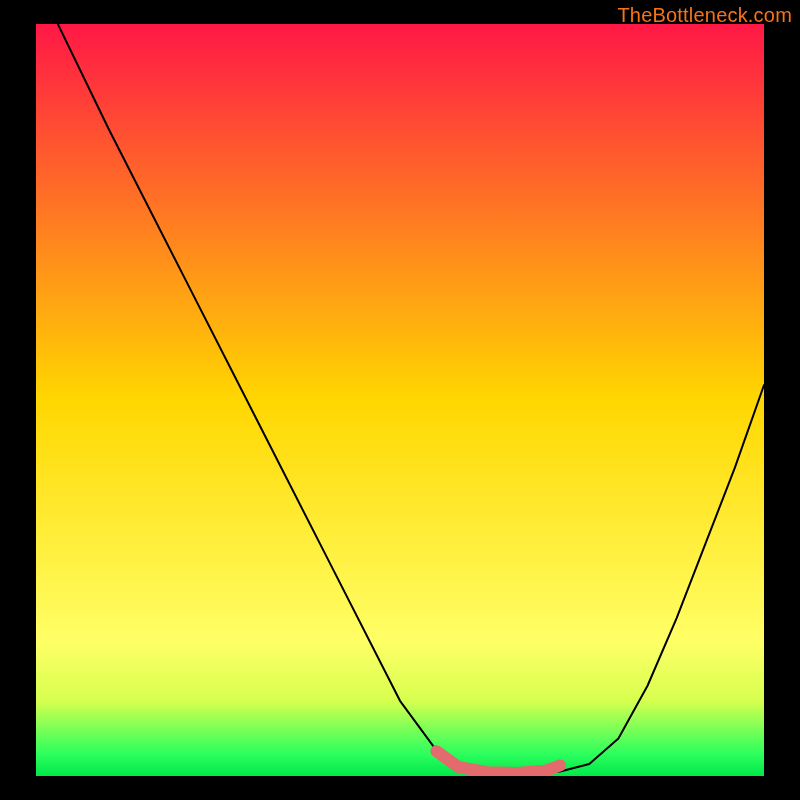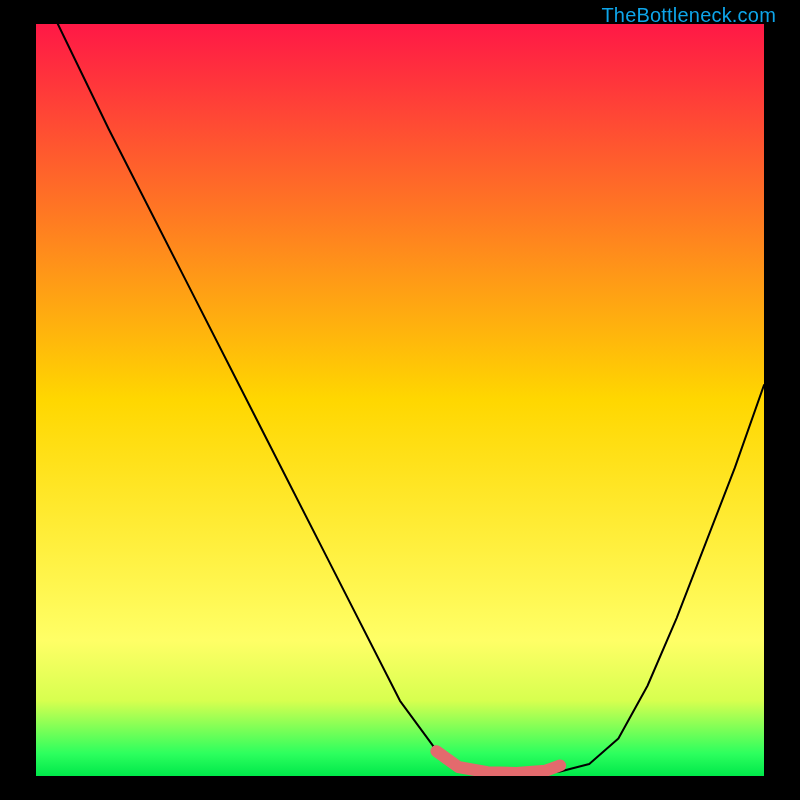--- a/index.html
+++ b/index.html
@@ -13,22 +13,22 @@
   }
   .stage {
     position: relative;
     width: 800px;
     height: 800px;
     background: #000;
   }
   .watermark {
     position: absolute;
     top: 4px;
-    right: 24px;
-    color: #0ea5e9;
+    right: 8px;
+    color: #f97316;
     font-size: 20px;
     font-weight: 500;
     letter-spacing: 0.2px;
     z-index: 10;
     user-select: none;
   }
   .plot {
     position: absolute;
     left: 36px;
     top: 24px;

